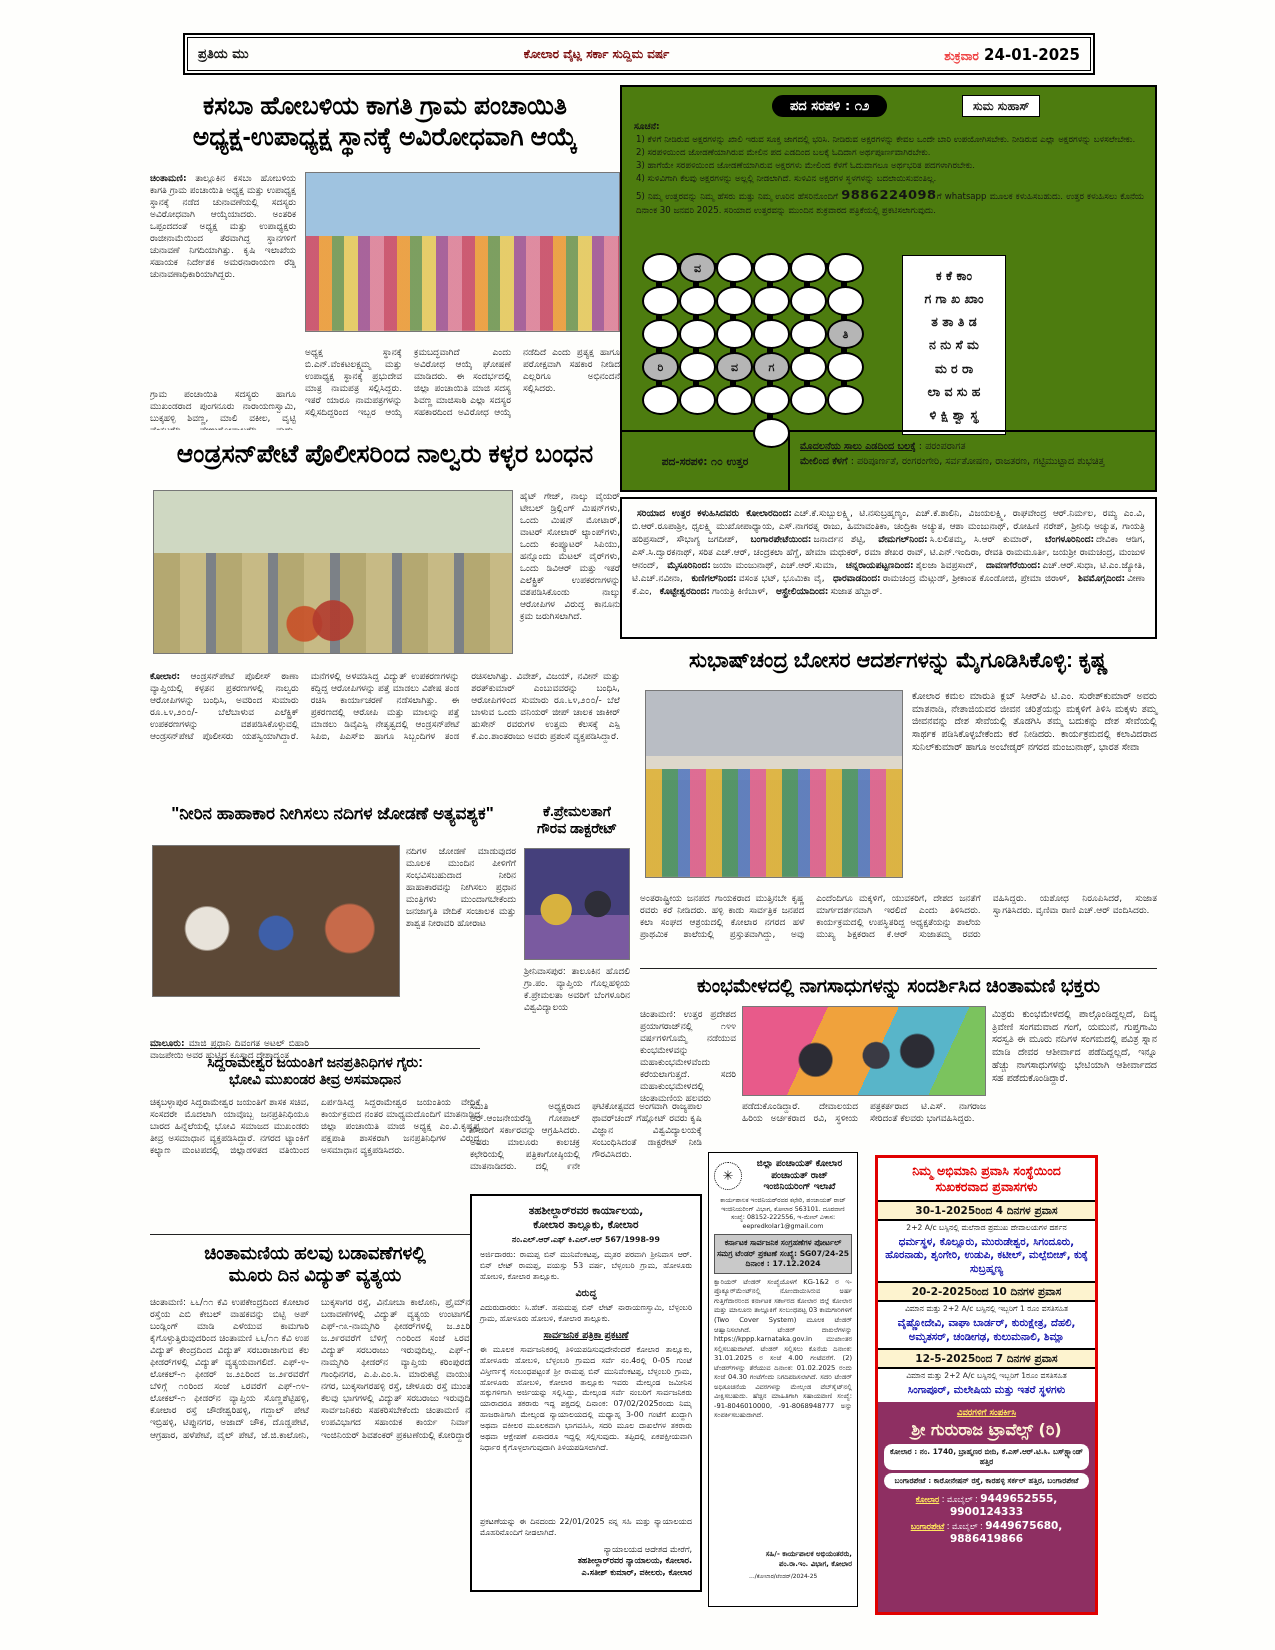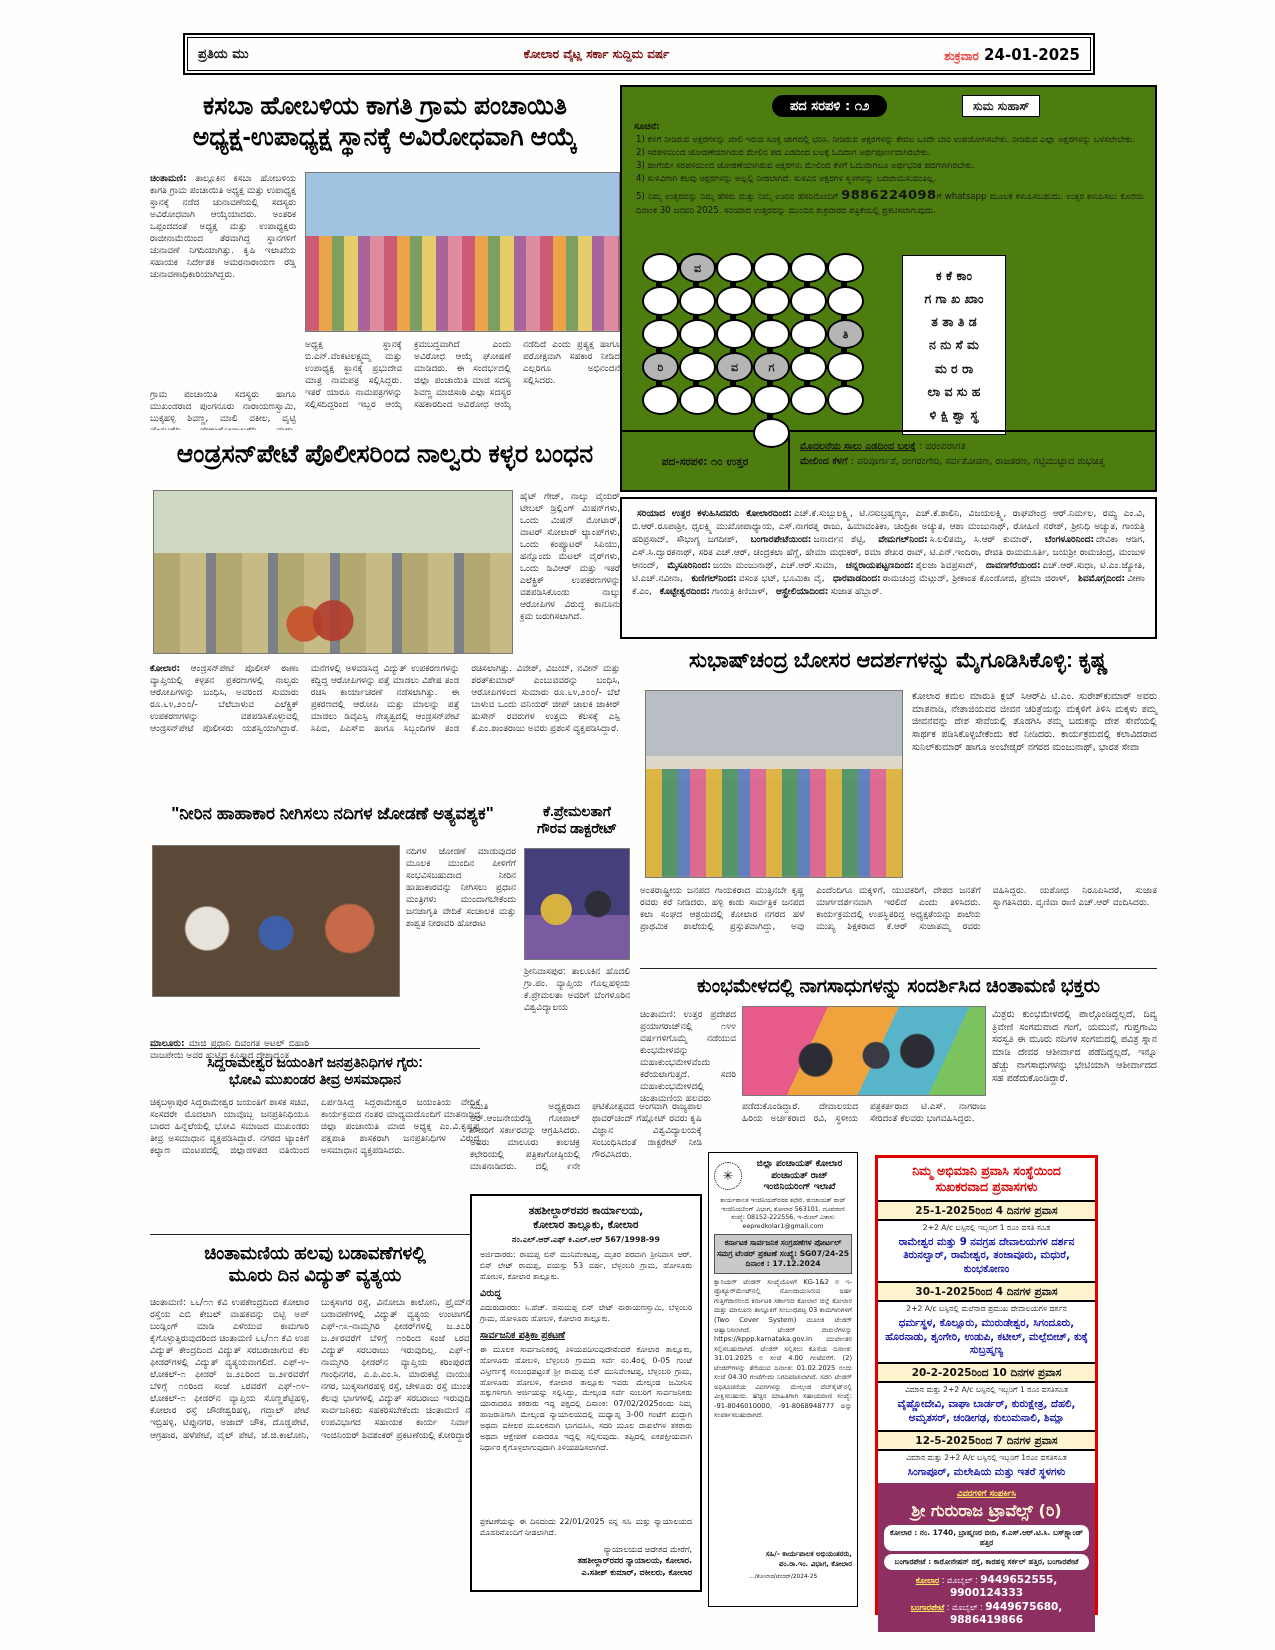--- a/index.html
+++ b/index.html
@@ -13,21 +13,21 @@
   .mh-left{font-weight:700;font-size:13px;color:#111;}
   .mh-center{font-weight:700;font-size:12px;color:#7a0c0c;}
   .mh-day{font-weight:700;font-size:12px;color:#ef4444;}
   .mh-date{font-weight:700;font-size:15px;color:#000;}
   
   .hl{font-weight:700;text-align:center;line-height:1.24;color:#000;
       font-family:"Liberation Sans","DejaVu Sans",sans-serif;}
   .bt{font-size:9px;line-height:1.34;text-align:justify;color:#1a1a1a;}
   .bt b{font-weight:700;}
   .c2{column-count:2;column-gap:12px;}
-  .c3{column-count:3;column-gap:12px;}
+  .c3{column-count:3;column-gap:12px;margin-top:8px;}
   .photo{border:1px solid #777;}
   .rule{border-top:1.5px solid #222;height:0;}
   .capb{font-weight:700;}
   
   .pzbox{border:2.5px solid #000;background:#4d7c0f;}
   .pz-pill{position:absolute;background:#000;color:#fff;border-radius:15px;
       font-weight:700;font-size:13px;padding:3px 18px;}
   .pz-name{position:absolute;border:1.5px solid #000;font-weight:700;font-size:11.5px;
       padding:3px 10px;background:#fff;}
   .pz-note{font-weight:700;font-size:9px;}
@@ -46,21 +46,21 @@
       justify-content:center;font-weight:700;font-size:10.5px;text-align:right;padding:0 8px;}
   .pz-ans-r{flex:1;padding:7px 10px;font-size:9.6px;line-height:1.55;}
   .u{text-decoration:underline;font-weight:700;}
   .winners{border:2.5px solid #000;padding:8px 10px;font-size:9px;line-height:1.45;
       text-align:justify;}
   .winners b{margin:0 2px 0 5px;}
   
   .notice{border:2px solid #000;background:#fff;padding:7px 8px;}
   .nt-title{font-weight:700;font-size:10.5px;text-align:center;line-height:1.35;}
   .nt-body{font-size:7.8px;line-height:1.4;text-align:justify;margin-top:4px;}
-  .nt-center{font-weight:700;text-align:left;font-size:9.5px;margin:4px 0;}
+  .nt-center{font-weight:700;text-align:center;font-size:9.5px;margin:4px 0;}
   .nt-sig{font-size:8px;font-weight:700;text-align:right;margin-top:5px;line-height:1.45;}
   .tender{border:1.5px solid #000;background:#fff;padding:5px 5px;}
   .td-head{display:flex;align-items:center;gap:5px;}
   .td-logo{width:26px;height:26px;border:1.5px dotted #000;border-radius:50%;flex:none;
       display:flex;align-items:center;justify-content:center;font-size:13px;}
   .td-title{font-weight:700;font-size:9px;text-align:center;line-height:1.3;flex:1;}
   .td-addr{font-size:6.3px;text-align:center;margin-top:3px;line-height:1.35;}
   .td-band{background:#c9c9c9;border:1px solid #555;font-weight:700;font-size:7.6px;
       text-align:center;padding:3px 2px;margin-top:4px;line-height:1.4;}
   .td-body{font-size:6.7px;line-height:1.42;text-align:justify;margin-top:4px;}
@@ -347,25 +347,20 @@
     </div>
     <div class="td-foot">…/ಕೋಲಾರ/ಟೆಂಡರ್/2024-25</div>
   </div>
 
   <div class="abs ad" style="left:875px;top:1155px;width:223px;height:460px;display:flex;flex-direction:column;">
     <div class="ad-title">
       <div>ನಿಮ್ಮ ಅಭಿಮಾನಿ ಪ್ರವಾಸಿ ಸಂಸ್ಥೆಯಿಂದ</div>
       <div>ಸುಖಕರವಾದ ಪ್ರವಾಸಗಳು</div>
     </div>
     <div>
-      <div class="ad-date">25-1-2025ರಿಂದ 4 ದಿನಗಳ ಪ್ರವಾಸ</div>
-      <div class="ad-cls">2+2 A/c ಬಸ್ಸಿನಲ್ಲಿ ಇಬ್ಬರಿಗೆ 1 ರೂಂ ವಸತಿ ಸಹಿತ</div>
-      <div class="ad-dest">ರಾಮೇಶ್ವರ ಮತ್ತು 9 ನವಗ್ರಹ ದೇವಾಲಯಗಳ ದರ್ಶನ ತಿರುನಲ್ವಾರ್, ರಾಮೇಶ್ವರ, ತಂಜಾವೂರು, ಮಧುರೆ, ಕುಂಭಕೋಣಂ</div>
-    </div>
-    <div>
       <div class="ad-date">30-1-2025ರಿಂದ 4 ದಿನಗಳ ಪ್ರವಾಸ</div>
       <div class="ad-cls">2+2 A/c ಬಸ್ಸಿನಲ್ಲಿ ಮಲೆನಾಡ ಪ್ರಮುಖ ದೇವಾಲಯಗಳ ದರ್ಶನ</div>
       <div class="ad-dest">ಧರ್ಮಸ್ಥಳ, ಕೊಲ್ಲೂರು, ಮುರುಡೇಶ್ವರ, ಸಿಗಂದೂರು, ಹೊರನಾಡು, ಶೃಂಗೇರಿ, ಉಡುಪಿ, ಕಟೀಲ್, ಮಲ್ಪೆಬೀಚ್, ಕುಕ್ಕೆ ಸುಬ್ರಹ್ಮಣ್ಯ</div>
     </div>
     <div>
       <div class="ad-date">20-2-2025ರಿಂದ 10 ದಿನಗಳ ಪ್ರವಾಸ</div>
       <div class="ad-cls">ವಿಮಾನ ಮತ್ತು 2+2 A/c ಬಸ್ಸಿನಲ್ಲಿ ಇಬ್ಬರಿಗೆ 1 ರೂಂ ವಸತಿಸಹಿತ</div>
       <div class="ad-dest">ವೈಷ್ಣೋದೇವಿ, ವಾಘಾ ಬಾರ್ಡರ್, ಕುರುಕ್ಷೇತ್ರ, ದೆಹಲಿ, ಅಮೃತಸರ್, ಚಂಡೀಗಢ, ಕುಲುಮನಾಲಿ, ಶಿಮ್ಲಾ</div>
     </div>
     <div>

